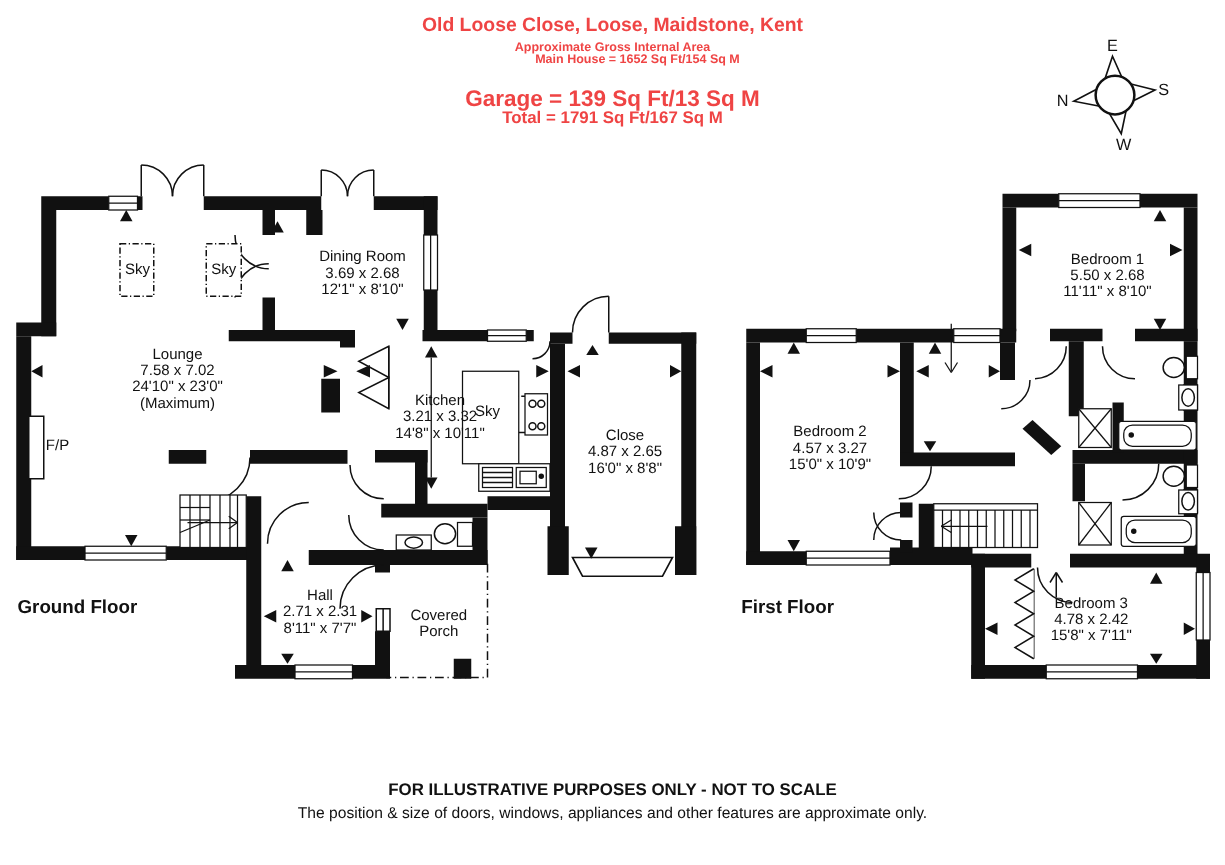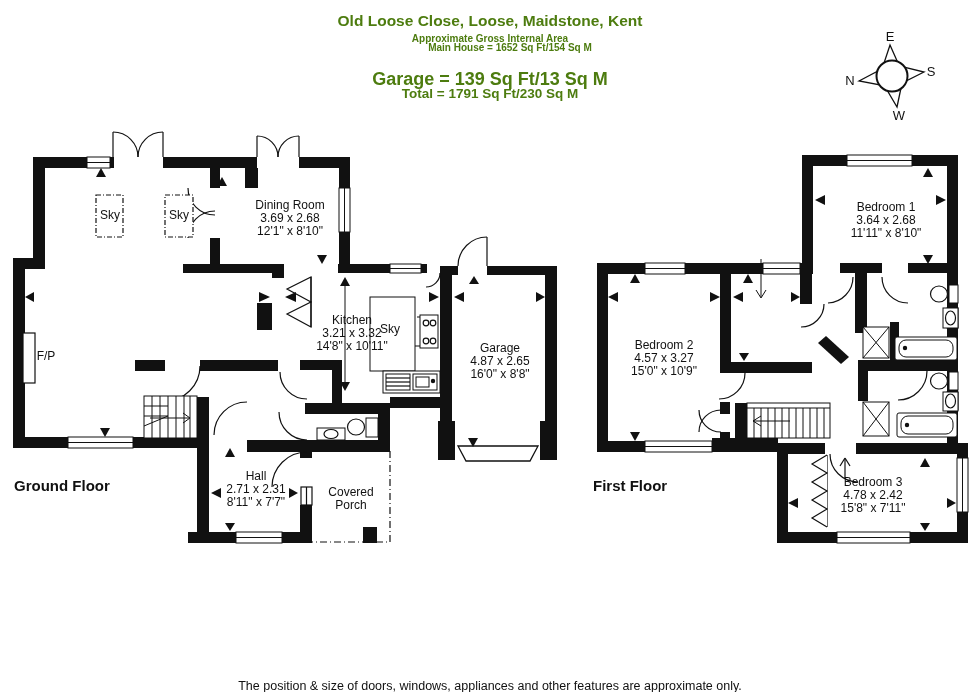--- a/index.html
+++ b/index.html
@@ -1,30 +1,30 @@
 <!DOCTYPE html>
 <html><head>
 <meta charset="utf-8">
 <style>
   html,body{margin:0;padding:0;background:#fff;}
   #canvas{position:relative;width:980px;height:692px;background:#fff;overflow:hidden;
           font-family:"Liberation Sans",sans-serif;color:#111;}
   svg{position:absolute;left:0;top:0;}
-  .hdr{position:absolute;left:0;right:0;text-align:center;font-weight:bold;color:#4d7c0f;}
+  .hdr{position:absolute;left:0;right:0;text-align:center;font-weight:bold;color:#ef4444;}
   .h1{top:12px;font-size:15.5px;}
   .h2{top:33px;font-size:10px;}
   .h3{top:42px;font-size:10px;margin-left:40px;}
   .h4{top:69px;font-size:18px;}
   .h5{top:86px;font-size:13.5px;}
   .lbl{position:absolute;transform:translateX(-50%);text-align:center;
        font-size:12px;line-height:13px;white-space:nowrap;}
   .floor-lbl{position:absolute;font-weight:bold;font-size:15px;white-space:nowrap;}
   .ftr{position:absolute;left:0;right:0;text-align:center;}
   .f1{top:624px;font-weight:bold;font-size:13.5px;}
-  .f2{top:643px;font-size:12.5px;margin-top:36px;}
+  .f2{top:643px;font-size:12.5px;}
   .f3{top:661px;font-size:12.5px;}
   .compass-letter{position:absolute;transform:translateX(-50%);font-size:13px;}
 </style>
 </head>
 <body>
 
 <div id="canvas">
 
 <svg width="980" height="692" viewBox="0 0 980 692">
 
@@ -363,54 +363,60 @@
     <polygon points="897,107 901,88 887,90" stroke-width="1.3"></polygon>
     <polygon points="859,81 878,71 880,85" stroke-width="1.3"></polygon>
     <circle cx="892" cy="76" r="15.5" stroke-width="2"></circle>
   </g>
 </svg>
 
 <div class="hdr h1">Old Loose Close, Loose, Maidstone, Kent</div>
 <div class="hdr h2">Approximate Gross Internal Area</div>
 <div class="hdr h3">Main House = 1652 Sq Ft/154 Sq M</div>
 <div class="hdr h4">Garage = 139 Sq Ft/13 Sq M</div>
-<div class="hdr h5">Total = 1791 Sq Ft/230 Sq M</div>
-
+<div class="hdr h5">Total = 1791 Sq Ft/167 Sq M</div>
+
+<div class="lbl" style="left:142px;top:277px">
+  <div>Lounge</div>
+  <div>7.58 x 7.02</div>
+  <div>24'10" x 23'0"</div>
+  <div>(Maximum)</div>
+</div>
 <div class="lbl" style="left:290px;top:199px">
   <div>Dining Room</div>
   <div>3.69 x 2.68</div>
   <div>12'1" x 8'10"</div>
 </div>
 <div class="lbl" style="left:352px;top:314px">
   <div>Kitchen</div>
   <div>3.21 x 3.32</div>
   <div>14'8" x 10'11"</div>
 </div>
 <div class="lbl" style="left:500px;top:342px">
-  <div>Garage</div>
+  <div>Close</div>
   <div>4.87 x 2.65</div>
   <div>16'0" x 8'8"</div>
 </div>
 <div class="lbl" style="left:256px;top:470px">
   <div>Hall</div>
   <div>2.71 x 2.31</div>
   <div>8'11" x 7'7"</div>
 </div>
 <div class="lbl" style="left:351px;top:486px">
   <div>Covered</div>
   <div>Porch</div>
 </div>
 <div class="lbl" style="left:46px;top:350px">F/P</div>
 <div class="lbl" style="left:110px;top:209px">Sky</div>
 <div class="lbl" style="left:179px;top:209px">Sky</div>
 <div class="lbl" style="left:390px;top:323px">Sky</div>
 
 <div class="lbl" style="left:886px;top:201px">
   <div>Bedroom 1</div>
-  <div>3.64 x 2.68</div>
+  <div>5.50 x 2.68</div>
   <div>11'11" x 8'10"</div>
 </div>
 <div class="lbl" style="left:664px;top:339px">
   <div>Bedroom 2</div>
   <div>4.57 x 3.27</div>
   <div>15'0" x 10'9"</div>
 </div>
 <div class="lbl" style="left:873px;top:476px">
   <div>Bedroom 3</div>
   <div>4.78 x 2.42</div>
@@ -418,15 +424,16 @@
 </div>
 
 <div class="floor-lbl" style="left:14px;top:477px">Ground Floor</div>
 <div class="floor-lbl" style="left:593px;top:477px">First Floor</div>
 
 <div class="compass-letter" style="left:890px;top:29px">E</div>
 <div class="compass-letter" style="left:931px;top:64px">S</div>
 <div class="compass-letter" style="left:899px;top:108px">W</div>
 <div class="compass-letter" style="left:850px;top:73px">N</div>
 
+<div class="ftr f1">FOR ILLUSTRATIVE PURPOSES ONLY - NOT TO SCALE</div>
 <div class="ftr f2">The position &amp; size of doors, windows, appliances and other features are approximate only.</div>
 
 </div>
 
 </body></html>

